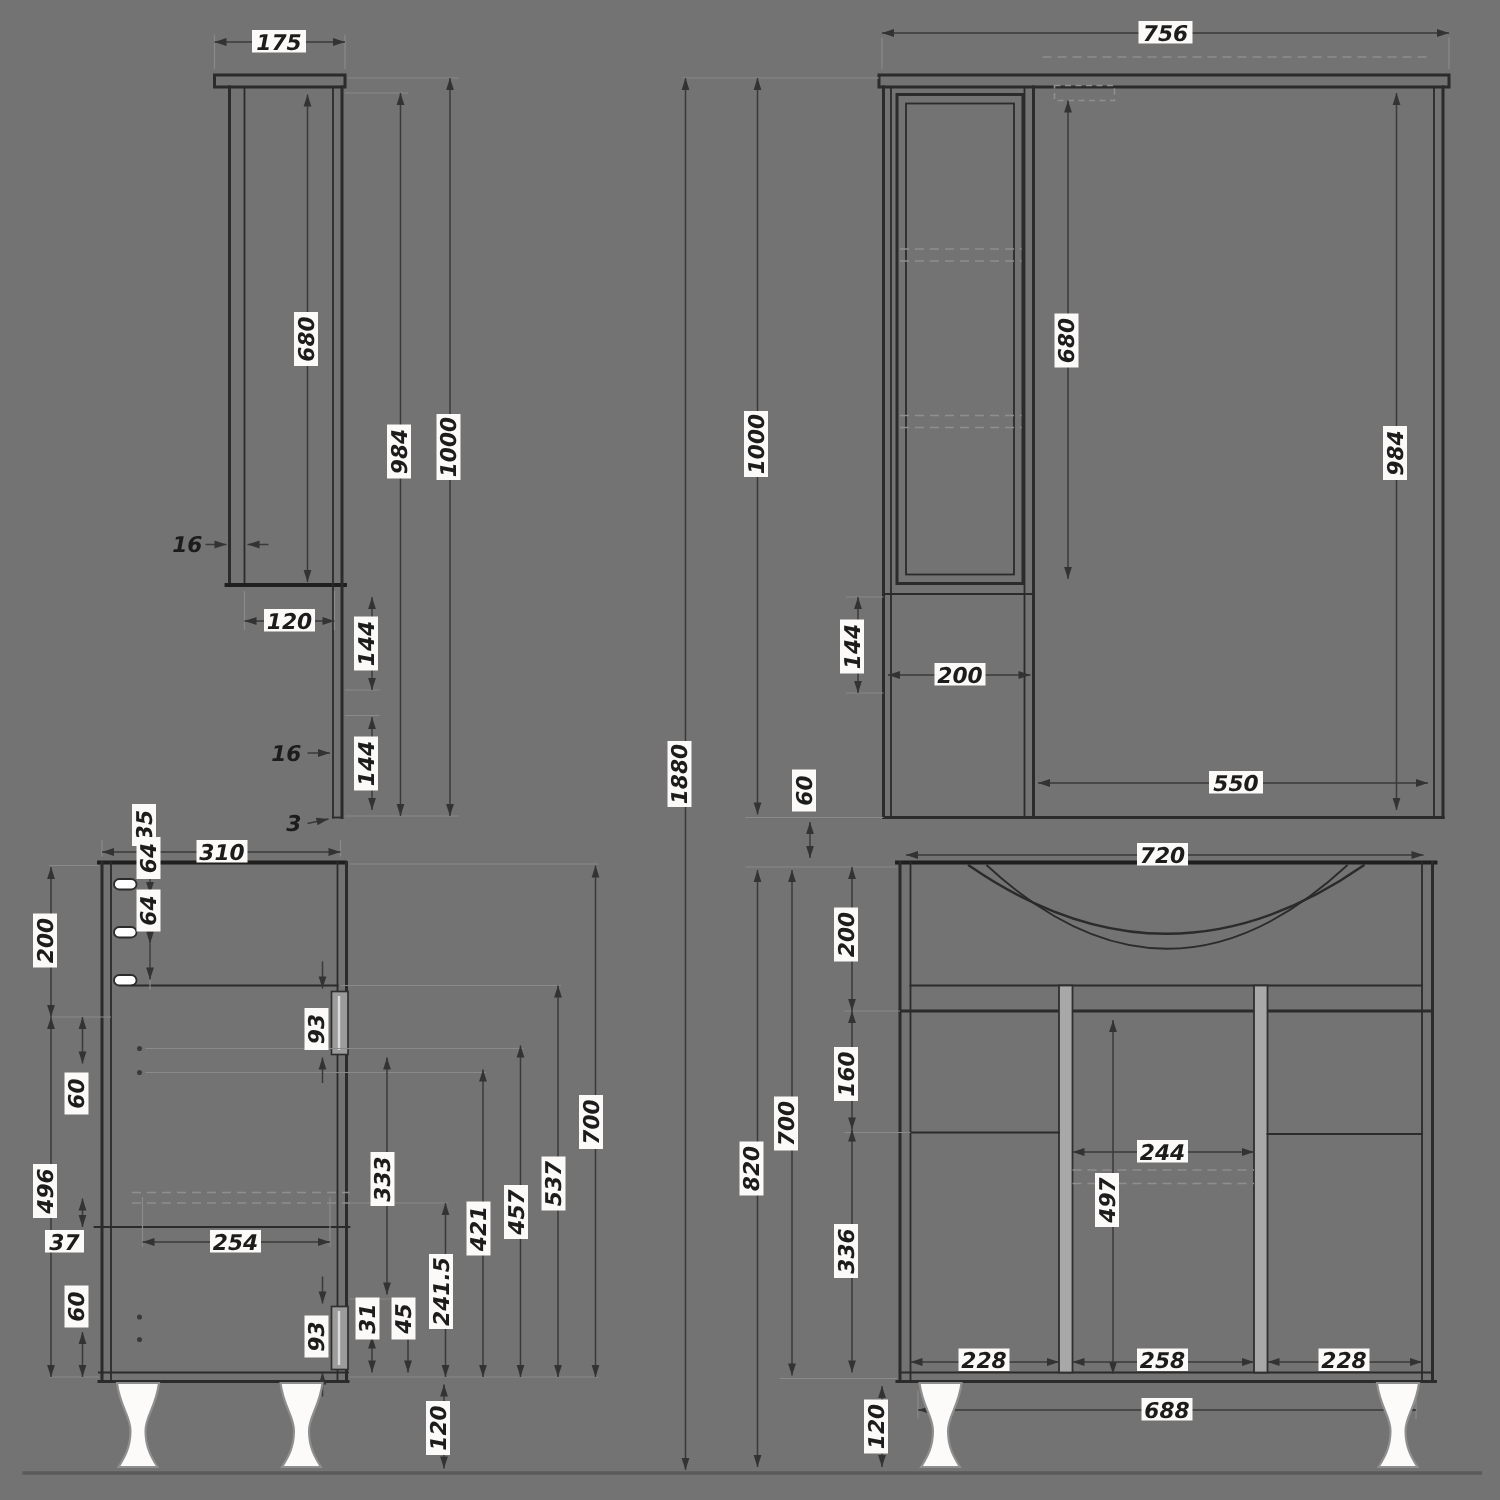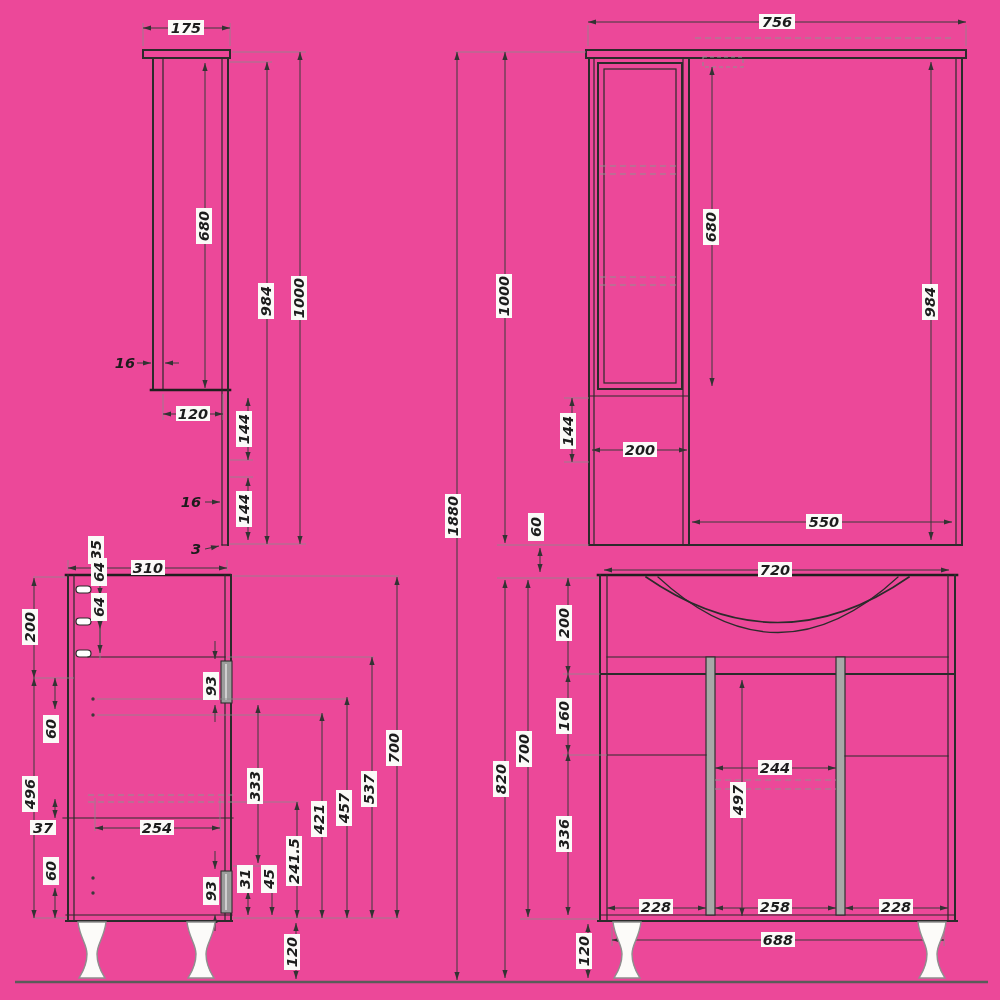--- a/index.html
+++ b/index.html
@@ -1,16 +1,16 @@
 <!DOCTYPE html>
 <html><head>
 <meta charset="utf-8">
 <style>
   html,body{margin:0;padding:0;background:#fbfaf8;}
-  .stage{width:1000px;height:1000px;position:relative;background:#ec4899;overflow:hidden;}
+  .stage{width:1000px;height:1000px;position:relative;background:#737373;overflow:hidden;}
   svg{display:block;}
   .ol  {stroke:#2b2b2b;stroke-width:2;fill:none;stroke-linecap:square;}
   .ol1 {stroke:#2b2b2b;stroke-width:1.2;fill:none;stroke-linecap:square;}
   .ol3 {stroke:#1f1f1f;stroke-width:2.6;fill:none;stroke-linecap:square;}
   .dim {stroke:#3a3a3a;stroke-width:1;fill:none;}
   .ext {stroke:#8a8a8a;stroke-width:0.8;fill:none;}
   .dsh {stroke:#8f8f8f;stroke-width:1.1;fill:none;stroke-dasharray:6 4;}
   .lb  {fill:#fbfaf8;}
   .dt  {font:italic 600 14.5px "DejaVu Sans", sans-serif;fill:#1c1c1c;}
   .leg {fill:#fcfbf9;stroke:#8f8f8f;stroke-width:1.4;}

